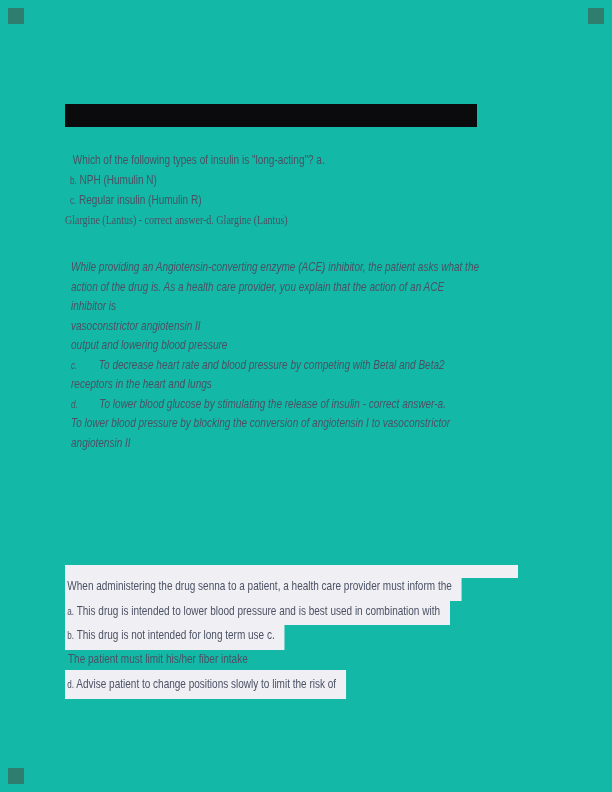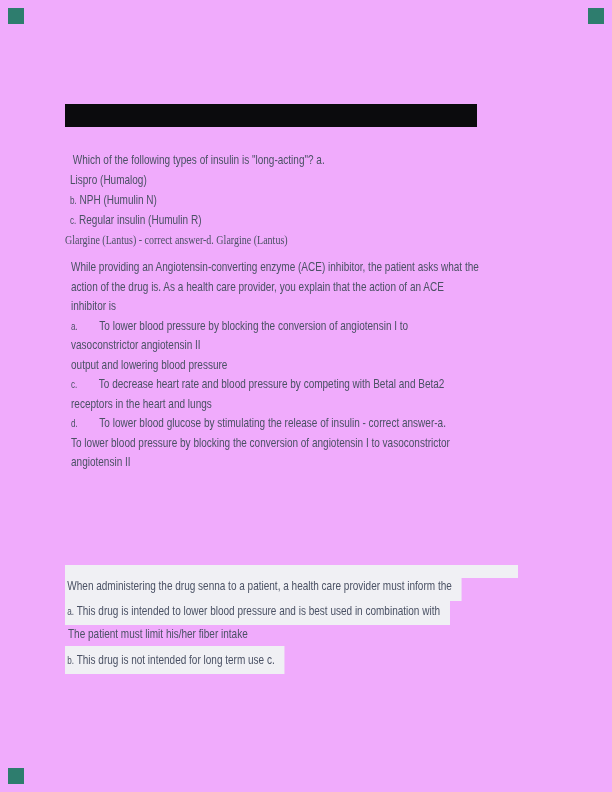--- a/index.html
+++ b/index.html
@@ -1,17 +1,17 @@
 <!DOCTYPE html>
 <html><head>
 <meta charset="utf-8">
 <style>
   html,body{margin:0;padding:0;background:#ffffff;}
   .page{
-    position:relative;width:612px;height:792px;background:#f0abfc;overflow:hidden;
+    position:relative;width:612px;height:792px;background:#14b8a6;overflow:hidden;
     font-family:"Liberation Sans",sans-serif;color:#4a5164;
   }
   .marker{position:absolute;width:16px;height:16px;background:#2e7d6e;}
   .marker.tl{left:8px;top:8px;}
   .marker.tr{left:588px;top:8px;}
   .marker.bl{left:8px;top:768px;}
 
   .title-bar{
     position:absolute;left:65px;top:104px;width:412px;height:23px;
     background:#0b0b0d;overflow:hidden;white-space:pre;
@@ -19,21 +19,21 @@
   .title-txt{
     display:inline-block;transform:scaleX(0.80);transform-origin:0 0;
     font-size:15.5px;font-weight:bold;letter-spacing:0.2px;
     color:#a3b9d6;white-space:pre;padding:4px 0 0 3px;
   }
 
   .sec{position:absolute;}
   #sec0{left:70px;top:149px;}
   #sec0 .line{line-height:20px;height:20px;}
   #sec1{left:71px;top:256px;}
-  #sec1 .line{line-height:19.5px;height:19.5px;}
+  #sec1 .line{line-height:19.5px;height:19.5px;font-style:italic;}
   #sec2{left:68px;top:572px;}
   #sec2 .line{line-height:24.6px;height:24.6px;}
 
   .line{white-space:pre;}
   .txt{
     display:inline-block;transform:scaleX(0.77);transform-origin:0 50%;
     font-size:13px;white-space:pre;
   }
   .pre{font-size:10.5px;}
   .gap{display:inline-block;width:28px;}
@@ -48,39 +48,38 @@
   <div class="marker tl"></div>
   <div class="marker tr"></div>
   <div class="marker bl"></div>
 
   <div class="title-bar">
     <span class="title-txt">2025 ATI PHARMACOLOGY 2019 PROCTORED EXAM- STUDY  GUIDE WITH NGN</span>
   </div>
 
   <div class="sec" id="sec0">
       <div class="line"><span class="txt"> Which of the following types of insulin is "long-acting"? a.</span></div>
-      <div class="line"><span class="txt">Lispro (Humalog)</span></div>
       <div class="line"><span class="txt"><span class="pre">b.</span> NPH (Humulin N)</span></div>
       <div class="line"><span class="txt"><span class="pre">c.</span> Regular insulin (Humulin R)</span></div>
       <div class="line" style="margin-left: -5px; font-family: Liberation Serif, serif;"><span class="txt">Glargine (Lantus) - correct answer-d. Glargine (Lantus)</span></div>
     </div>
   <div class="sec" id="sec1">
       <div class="line"><span class="txt">While providing an Angiotensin-converting enzyme (ACE) inhibitor, the patient asks what the</span></div>
       <div class="line"><span class="txt">action of the drug is. As a health care provider, you explain that the action of an ACE</span></div>
       <div class="line"><span class="txt">inhibitor is</span></div>
-      <div class="line"><span class="txt"><span class="pre">a.</span><span class="gap"></span>To lower blood pressure by blocking the conversion of angiotensin I to</span></div>
       <div class="line"><span class="txt">vasoconstrictor angiotensin II</span></div>
       <div class="line"><span class="txt">output and lowering blood pressure</span></div>
       <div class="line"><span class="txt"><span class="pre">c.</span><span class="gap"></span>To decrease heart rate and blood pressure by competing with Betal and Beta2</span></div>
       <div class="line"><span class="txt">receptors in the heart and lungs</span></div>
       <div class="line"><span class="txt"><span class="pre">d.</span><span class="gap"></span>To lower blood glucose by stimulating the release of insulin - correct answer-a.</span></div>
       <div class="line"><span class="txt">To lower blood pressure by blocking the conversion of angiotensin I to vasoconstrictor</span></div>
       <div class="line"><span class="txt">angiotensin II</span></div>
     </div>
   <div class="sec" id="sec2">
       <div class="lead-band"></div>
       <div class="line"><span class="txt hl">When administering the drug senna to a patient, a health care provider must inform the</span></div>
       <div class="line"><span class="txt hl"><span class="pre">a.</span> This drug is intended to lower blood pressure and is best used in combination with</span></div>
+      <div class="line"><span class="txt hl"><span class="pre">b.</span> This drug is not intended for long term use c.</span></div>
       <div class="line"><span class="txt">The patient must limit his/her fiber intake</span></div>
-      <div class="line"><span class="txt hl"><span class="pre">b.</span> This drug is not intended for long term use c.</span></div>
+      <div class="line"><span class="txt hl"><span class="pre">d.</span> Advise patient to change positions slowly to limit the risk of</span></div>
     </div>
 
 </div>
 
 </body></html>

